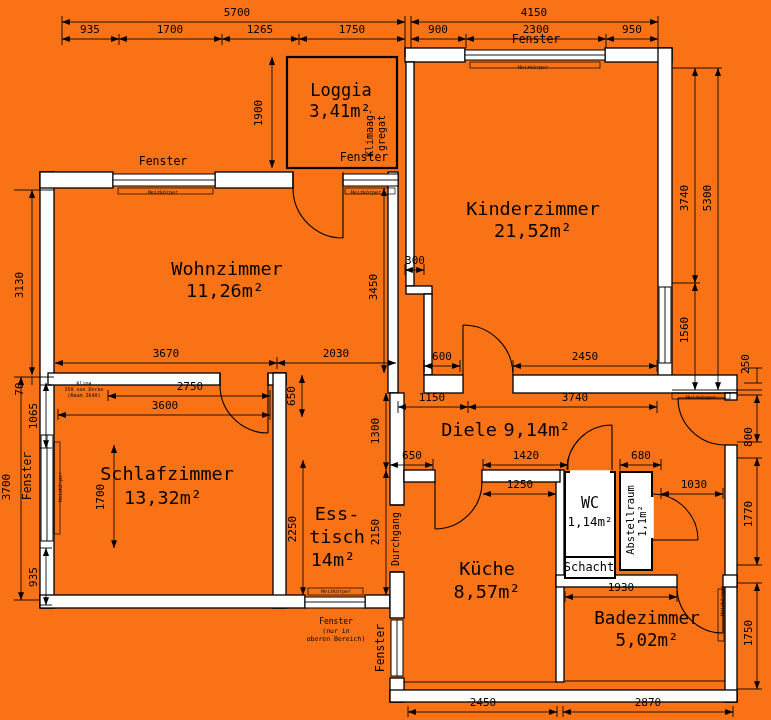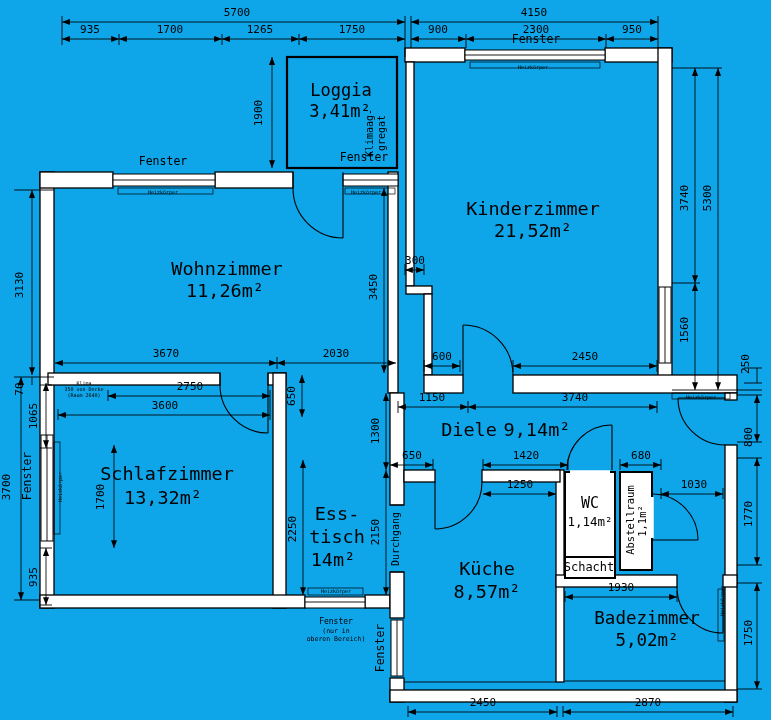--- a/index.html
+++ b/index.html
@@ -1,16 +1,16 @@
 <!DOCTYPE html>
 <html><head>
 <meta charset="utf-8">
 <style>
   html,body{margin:0;padding:0;background:#ffffff}
-  #stage{width:771px;height:720px;background:#0ea5e9;position:relative;overflow:hidden}
+  #stage{width:771px;height:720px;background:#f97316;position:relative;overflow:hidden}
   svg{display:block}
   text{font-family:"DejaVu Sans Mono","Liberation Mono",monospace;fill:#000}
   .wallr{fill:#ffffff;stroke:#000;stroke-width:1.3}
   .boxr{fill:#ffffff;stroke:#000;stroke-width:2}
   .loggiar{fill:none;stroke:#000;stroke-width:2.2}
   .winr{fill:#ffffff;stroke:#000;stroke-width:1}
   .thin{stroke:#000;stroke-width:0.9;fill:none}
   .door{stroke:#000;stroke-width:1.1;fill:none}
   .rad{stroke:#000;stroke-width:0.7;fill:none}
   .dimline{stroke:#000;stroke-width:0.85;fill:none}

